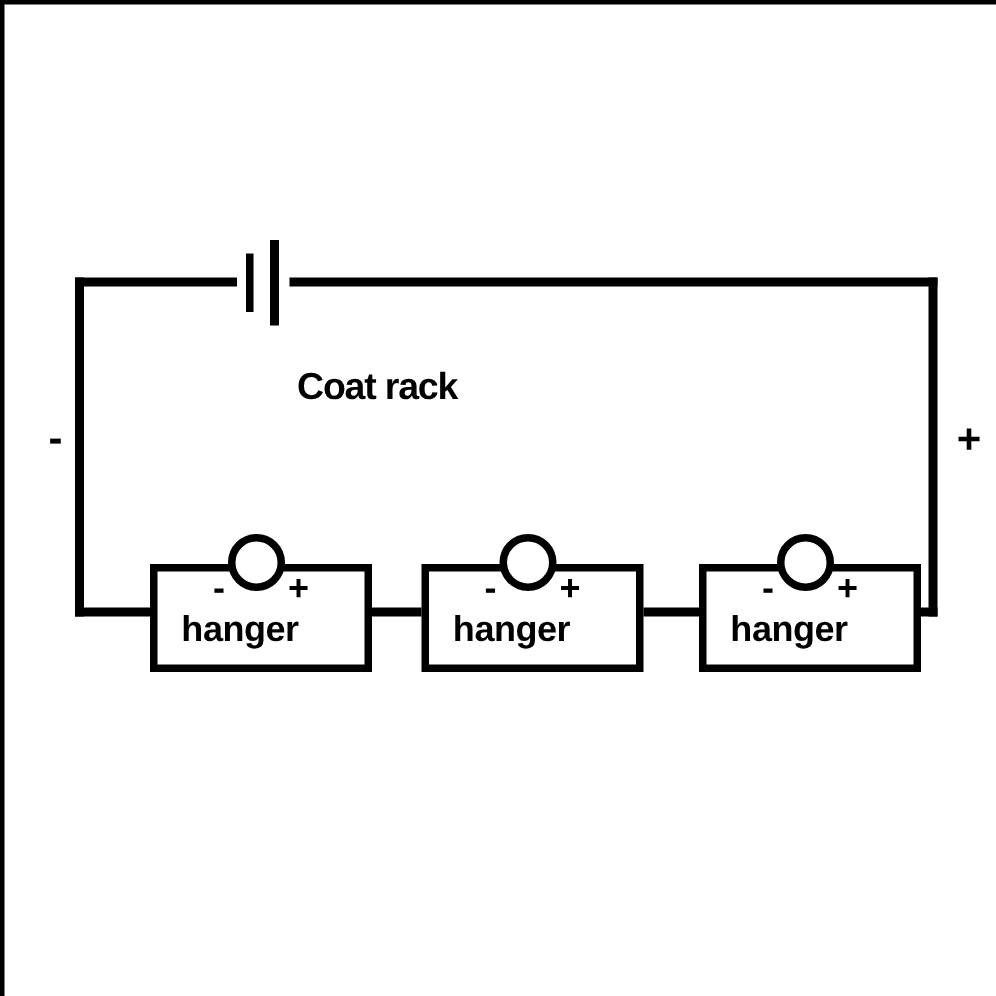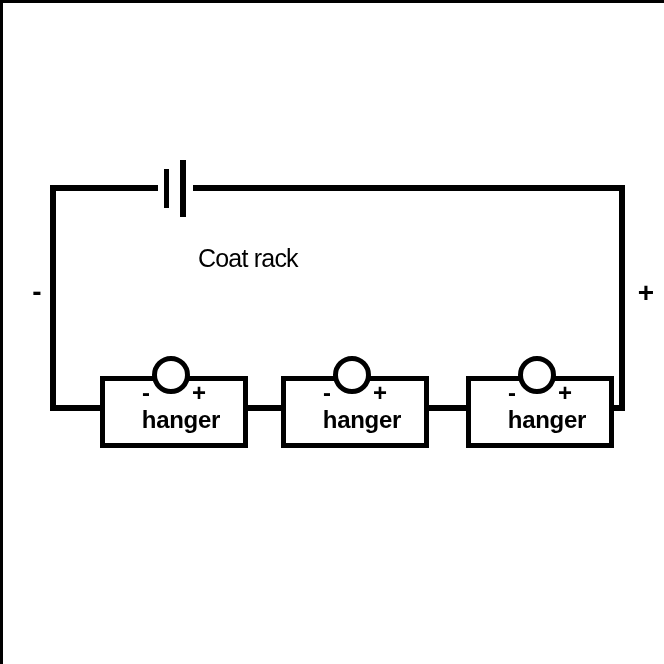--- a/index.html
+++ b/index.html
@@ -51,21 +51,21 @@
     line-height: 28px;
     color: var(--color-line);
   }
   .neg-terminal { left: 23px;  top: 275px; }
   .pos-terminal { left: 632px; top: 276px; }
 
   .diagram-title {
     position: absolute;
     left: 195px;
     top: 242px;
-    font-weight: normal;
+    font-weight: bold;
     font-size: 25px;
     line-height: 26px;
     letter-spacing: -0.8px;
     color: var(--color-line);
     white-space: nowrap;
   }
 
   
   .hanger {
     position: absolute;
@@ -100,21 +100,21 @@
     line-height: 24px;
     text-align: center;
     color: var(--color-line);
   }
   .hanger-minus { left: 34px; width: 24px; }
   .hanger-plus  { left: 86px; width: 26px; }
   .hanger-label {
     position: absolute;
     left: 0; top: 52px;
     width: 120px;
-    text-align: right;
+    text-align: center;
     font-weight: bold;
     font-size: 24px;
     line-height: 24px;
     letter-spacing: -0.3px;
     color: var(--color-line);
   }
 </style>
 </head>
 <body>
 

